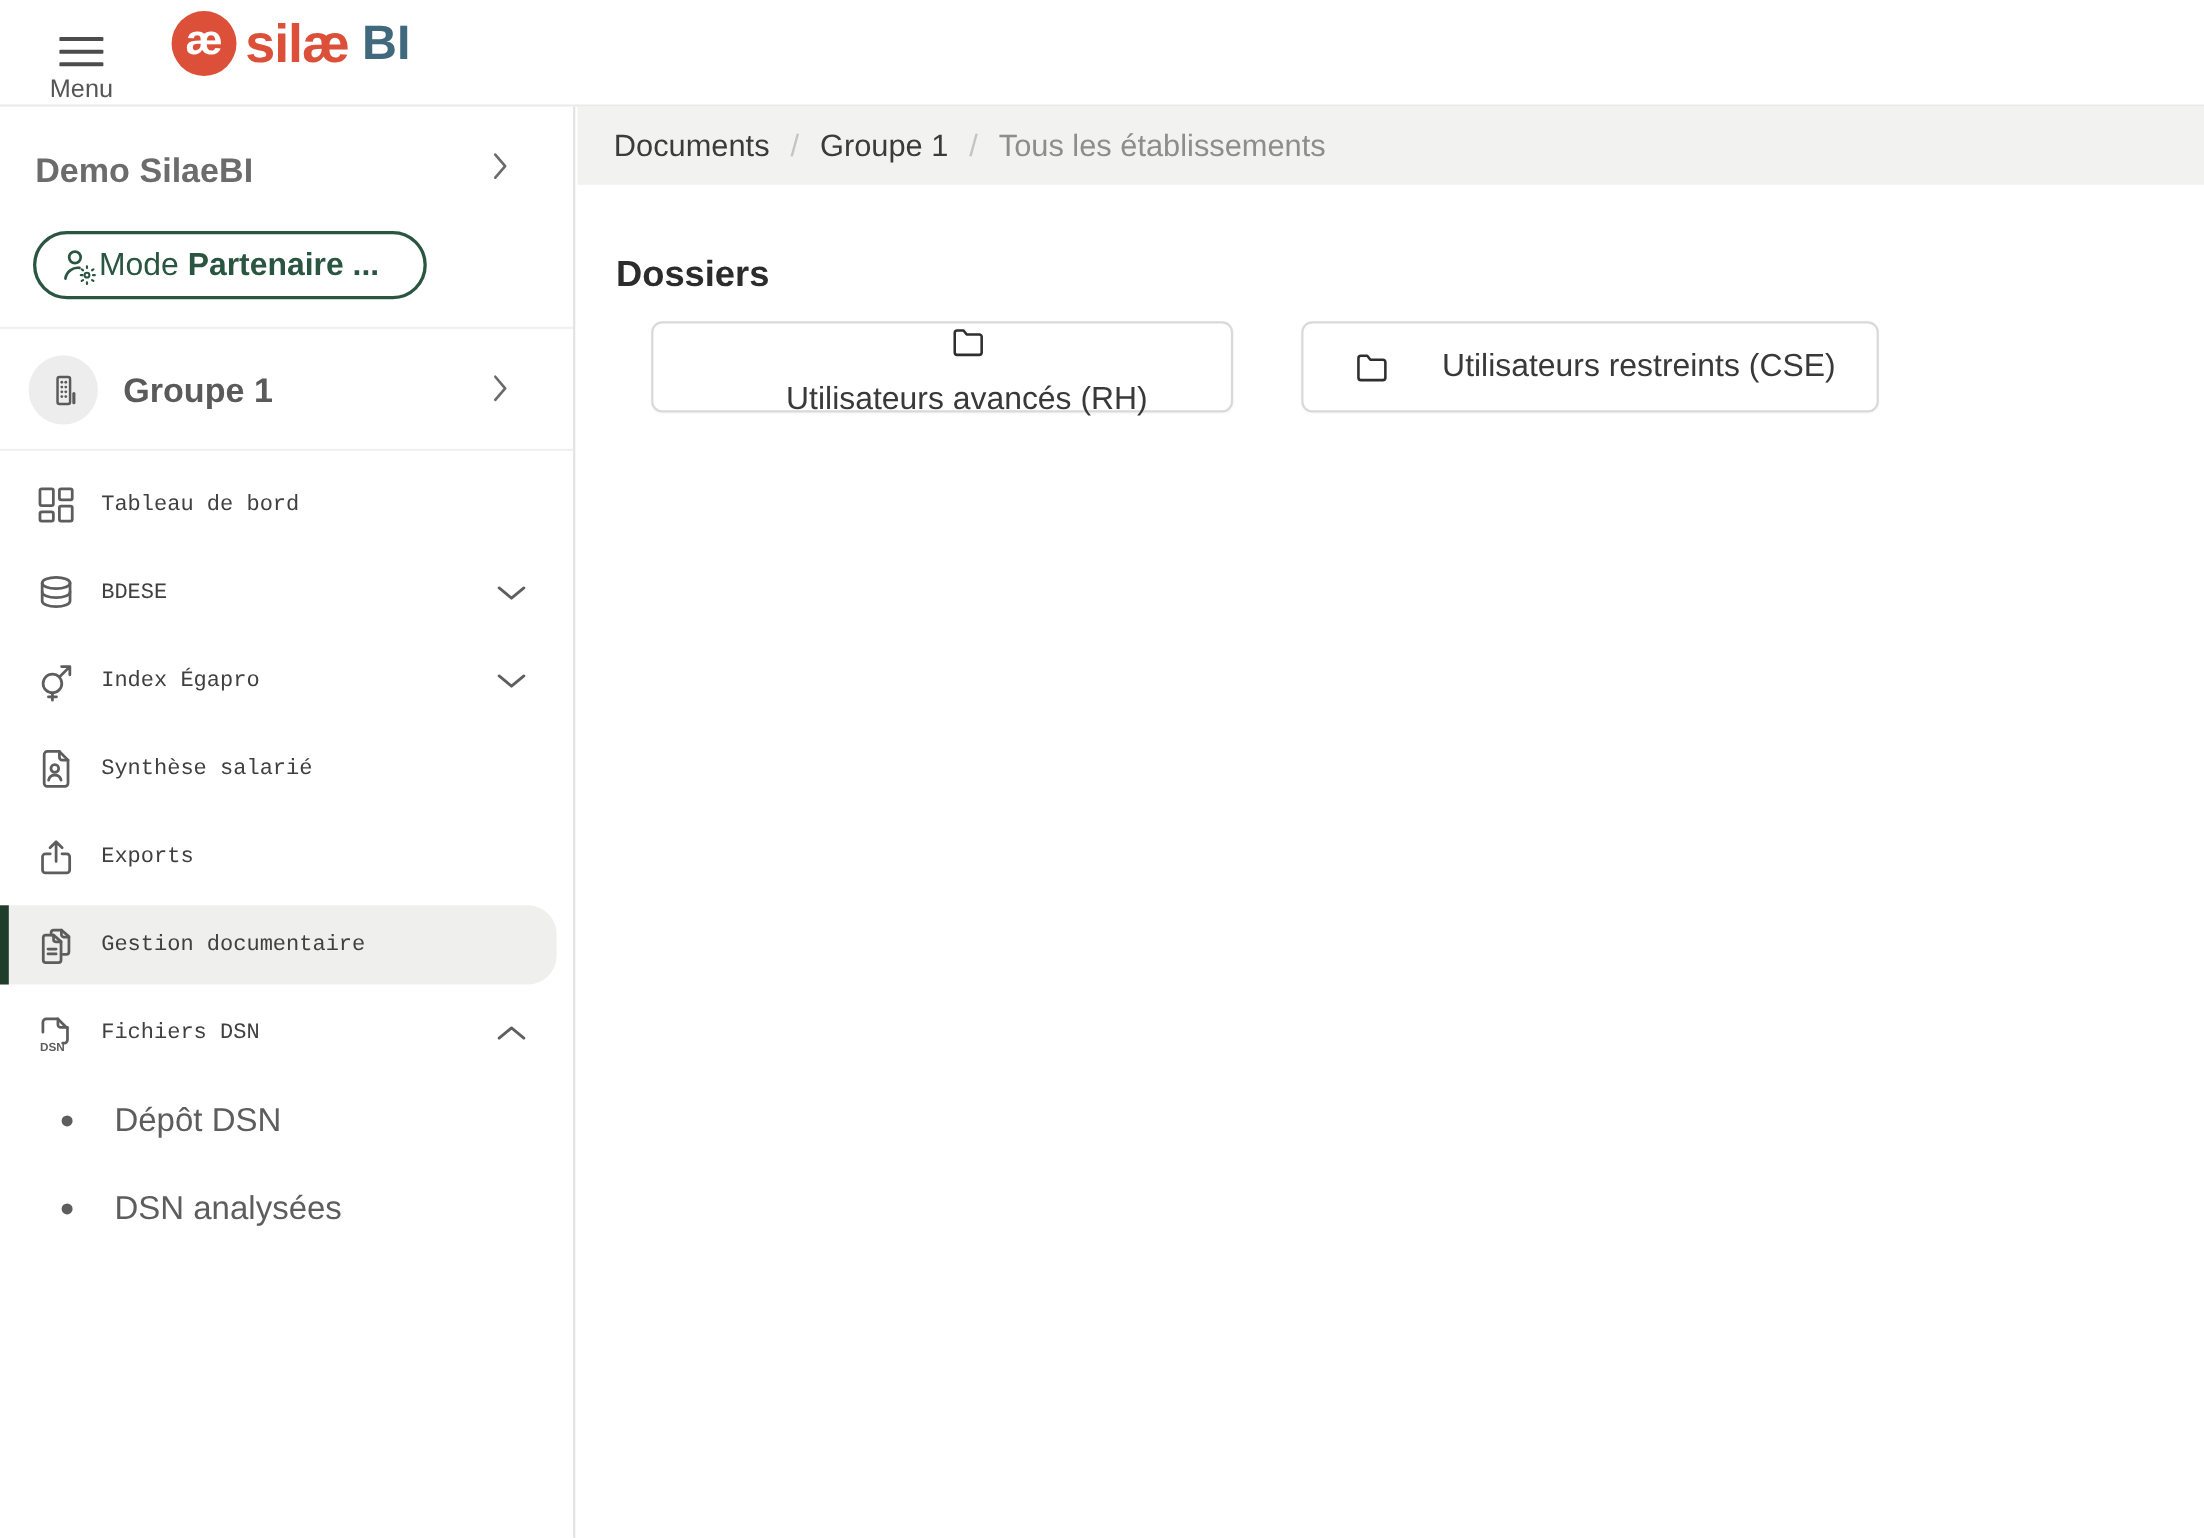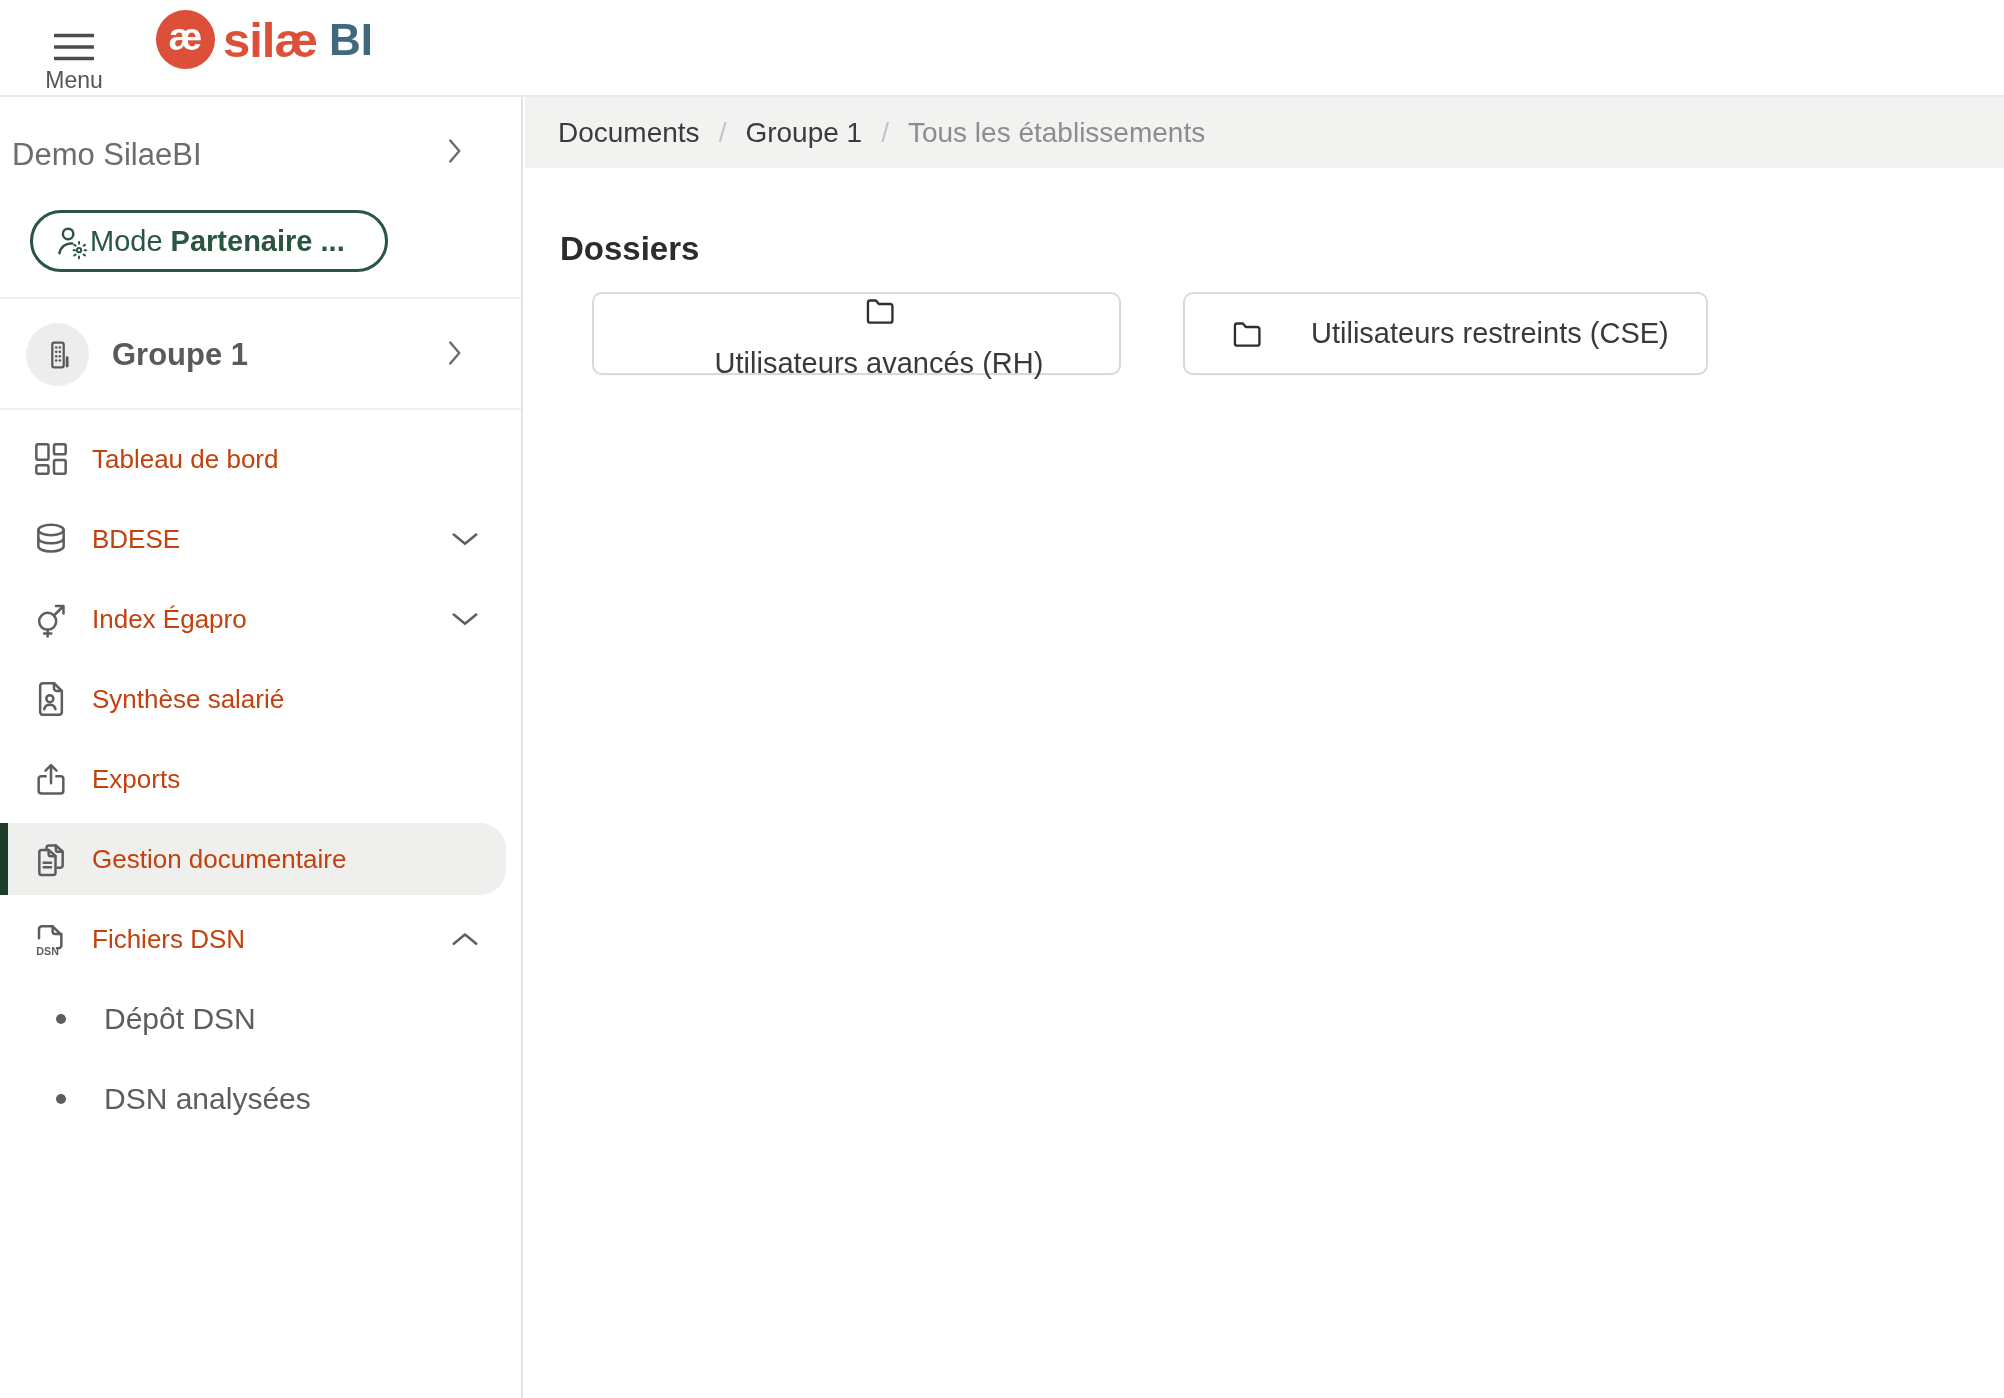--- a/index.html
+++ b/index.html
@@ -15,39 +15,39 @@
   .logo { position:absolute; left:156px; top:10px; display:flex; align-items:center; }
   .logo-badge { width:59px; height:59px; border-radius:50%; background:#dc4f38; color:#fff;
                 display:flex; align-items:center; justify-content:center;
                 font-size:38px; font-weight:700; padding-bottom:4px; }
   .logo-word { margin-left:8px; font-size:49px; font-weight:700; color:#dc4f38; letter-spacing:-1px; }
   .logo-suffix { margin-left:12px; font-size:44px; font-weight:700; color:#41697e; }
 
   
   .sidebar { position:absolute; left:0; top:97px; width:523px; height:1301px; background:#fff;
              border-right:2px solid #e3e3e3; }
-  .ws-label { position:absolute; left:12px; top:40px; font-size:31px; font-weight:400; color:#6c6c6c; }
+  .ws-label { position:absolute; left:32px; top:40px; font-size:31px; font-weight:700; color:#6c6c6c; }
   .ws-chevron { position:absolute; left:436px; top:36px; color:#6a6a6a; cursor:pointer; }
   .partner-btn { position:absolute; left:30px; top:113px; width:358px; height:62px;
                  border:3px solid #2a5540; border-radius:32px; background:#fff; color:#2a5540;
                  display:flex; align-items:center; padding-left:20px; cursor:pointer; }
   .partner-btn .txt { font-size:29px; white-space:nowrap; }
   .partner-btn .txt b { font-weight:700; }
   .divider { position:absolute; left:0; width:521px; height:2px; background:#f0f0f0; }
   .div1 { top:200px; } .div2 { top:311px; }
   .group-avatar { position:absolute; left:26px; top:226px; width:63px; height:63px; border-radius:50%;
                   background:#ededed; display:flex; align-items:center; justify-content:center; color:#5a5a5a; }
   .group-label { position:absolute; left:112px; top:240px; font-size:31px; font-weight:700; color:#5a5a5a; }
   .group-chevron { position:absolute; left:436px; top:238px; color:#6a6a6a; cursor:pointer; }
 
   .nav { position:absolute; left:0; top:322px; width:521px; }
   .nav-row { position:relative; height:80px; display:flex; align-items:center; padding-left:30px; cursor:pointer; }
   .nav-row .ic { width:42px; height:42px; display:flex; align-items:center; justify-content:center;
                  color:#5d5d5d; flex:none; position:relative; z-index:1; }
-  .nav-row .lbl { margin-left:20px; font-size:26px; color:#c2410c; position:relative; z-index:1; white-space:nowrap; }
+  .nav-row .lbl { margin-left:20px; font-size:20px; color:#404040; position:relative; z-index:1; white-space:nowrap;font-family:Liberation Mono, monospace; }
   .nav-row .chev { margin-left:auto; margin-right:38px; color:#5f5f5f; display:flex; position:relative; z-index:1; }
   .nav-row.active::before { content:""; position:absolute; left:0; top:4px; height:72px; width:506px;
                             background:#efefee; border-radius:0 26px 26px 0; z-index:0; }
   .nav-row.active::after  { content:""; position:absolute; left:0; top:4px; height:72px; width:8px;
                             background:#1e3d2b; z-index:1; }
   .sub-row { position:relative; height:80px; display:flex; align-items:center; padding-left:56px; cursor:pointer; }
   .sub-row .dot { width:10px; height:10px; border-radius:50%; background:#5d5d5d; flex:none; }
   .sub-row .lbl { margin-left:38px; font-size:30px; color:#5d5d5d; white-space:nowrap; }
 
   

